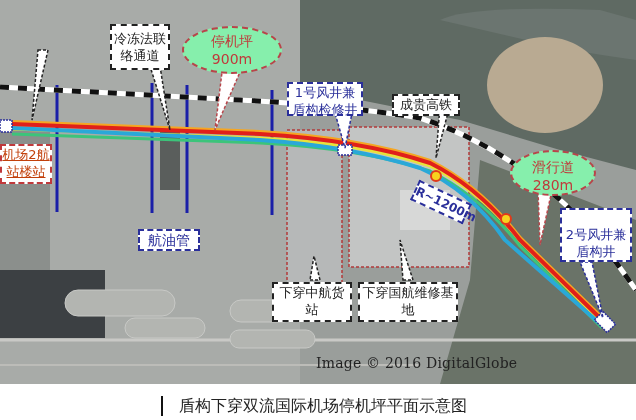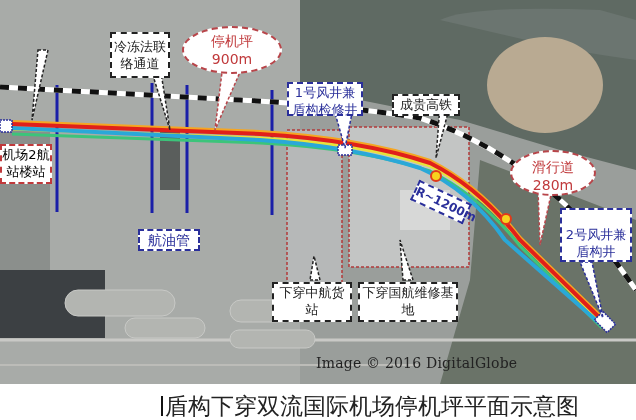--- a/index.html
+++ b/index.html
@@ -2,24 +2,24 @@
 <html><head>
 <meta charset="utf-8">
 <style>
   html,body{margin:0;padding:0;}
   body{width:636px;height:420px;background:#ffffff;position:relative;overflow:hidden;font-family:"DejaVu Sans",sans-serif;}
   #map{position:absolute;left:0;top:0;width:636px;height:384px;background:#8c9290;overflow:hidden;}
   #map svg{position:absolute;left:0;top:0;}
   .label{position:absolute;background:#ffffff;color:#222;font-size:13px;line-height:17px;text-align:center;box-sizing:border-box;}
   .lbl-black{border:2px dashed #222;}
   .lbl-blue{border:2px dashed #2a2f9a;color:#2a2f9a;}
-  .lbl-red{border:2px dashed #c0393b;color:#000000;}
-  .bubble{position:absolute;background:#ffffff;border:2px dashed #b8454a;border-radius:50%;color:#c0393b;font-size:14px;line-height:18px;text-align:center;box-sizing:border-box;display:flex;flex-direction:column;justify-content:center;}
+  .lbl-red{border:2px dashed #c0393b;color:#c2410c;text-decoration:underline;}
+  .bubble{position:absolute;background:#86efac;border:2px dashed #b8454a;border-radius:50%;color:#c0393b;font-size:14px;line-height:18px;text-align:center;box-sizing:border-box;display:flex;flex-direction:column;justify-content:center;}
   .credit{position:absolute;left:316px;top:355px;font-size:14px;color:#222;font-family:"DejaVu Serif",serif;letter-spacing:0.2px;}
-  .caption{position:absolute;left:161px;top:396px;font-size:23px;color:#222;border-left:2px solid #111;padding-left:2px;line-height:20px;}
+  .caption{position:absolute;left:161px;top:396px;font-size:16px;color:#222;border-left:2px solid #111;padding-left:16px;line-height:20px;}
   .radius-tag{position:absolute;left:412px;top:191px;width:58px;height:22px;transform:rotate(25deg);background:#fff;border:2px dashed #2a2f9a;color:#2a2f9a;font-size:12px;line-height:18px;text-align:center;box-sizing:border-box;font-weight:bold;}
 </style>
 </head>
 <body>
 
 <div id="map">
   <svg width="636" height="384" viewBox="0 0 636 384">
 
     <rect x="0" y="0" width="636" height="384" fill="#9a9e9b"></rect>
     <rect x="0" y="0" width="300" height="384" fill="#a8aba8"></rect>
@@ -80,21 +80,21 @@
     <g fill="#ffffff" stroke="#2a2f9a" stroke-width="1.5" stroke-dasharray="3,2">
       <path d="M335,113 L352,113 L345,148 Z"></path>
       <path d="M580,262 L592,262 L603,318 Z"></path>
     </g>
     <g fill="#ffffff" stroke="#b8454a" stroke-width="1.5" stroke-dasharray="3,2">
       <path d="M222,72 L240,72 L215,130 Z"></path>
       <path d="M538,190 L552,190 L540,245 Z"></path>
     </g>
   </svg>
 
-  <div class="label lbl-black" style="left:110px;top:24px;width:60px;height:46px;padding-top:4px;margin-top:8px;"><span>冷冻法联络通道</span></div>
+  <div class="label lbl-black" style="left:110px;top:24px;width:60px;height:46px;padding-top:4px;"><span>冷冻法联络通道</span></div>
   <div class="bubble" style="left:182px;top:26px;width:100px;height:48px;">
     <span>停机坪</span>
     <span>900m</span>
   </div>
   <div class="label lbl-blue" style="left:287px;top:82px;width:76px;height:34px;"><span>1号风井兼盾构检修井</span></div>
   <div class="label lbl-black" style="left:392px;top:94px;width:68px;height:22px;line-height:18px;"><span>成贵高铁</span></div>
   <div class="bubble" style="left:510px;top:150px;width:86px;height:46px;justify-content:flex-end;">
     <span>滑行道</span>
     <span>280m</span>
   </div>

